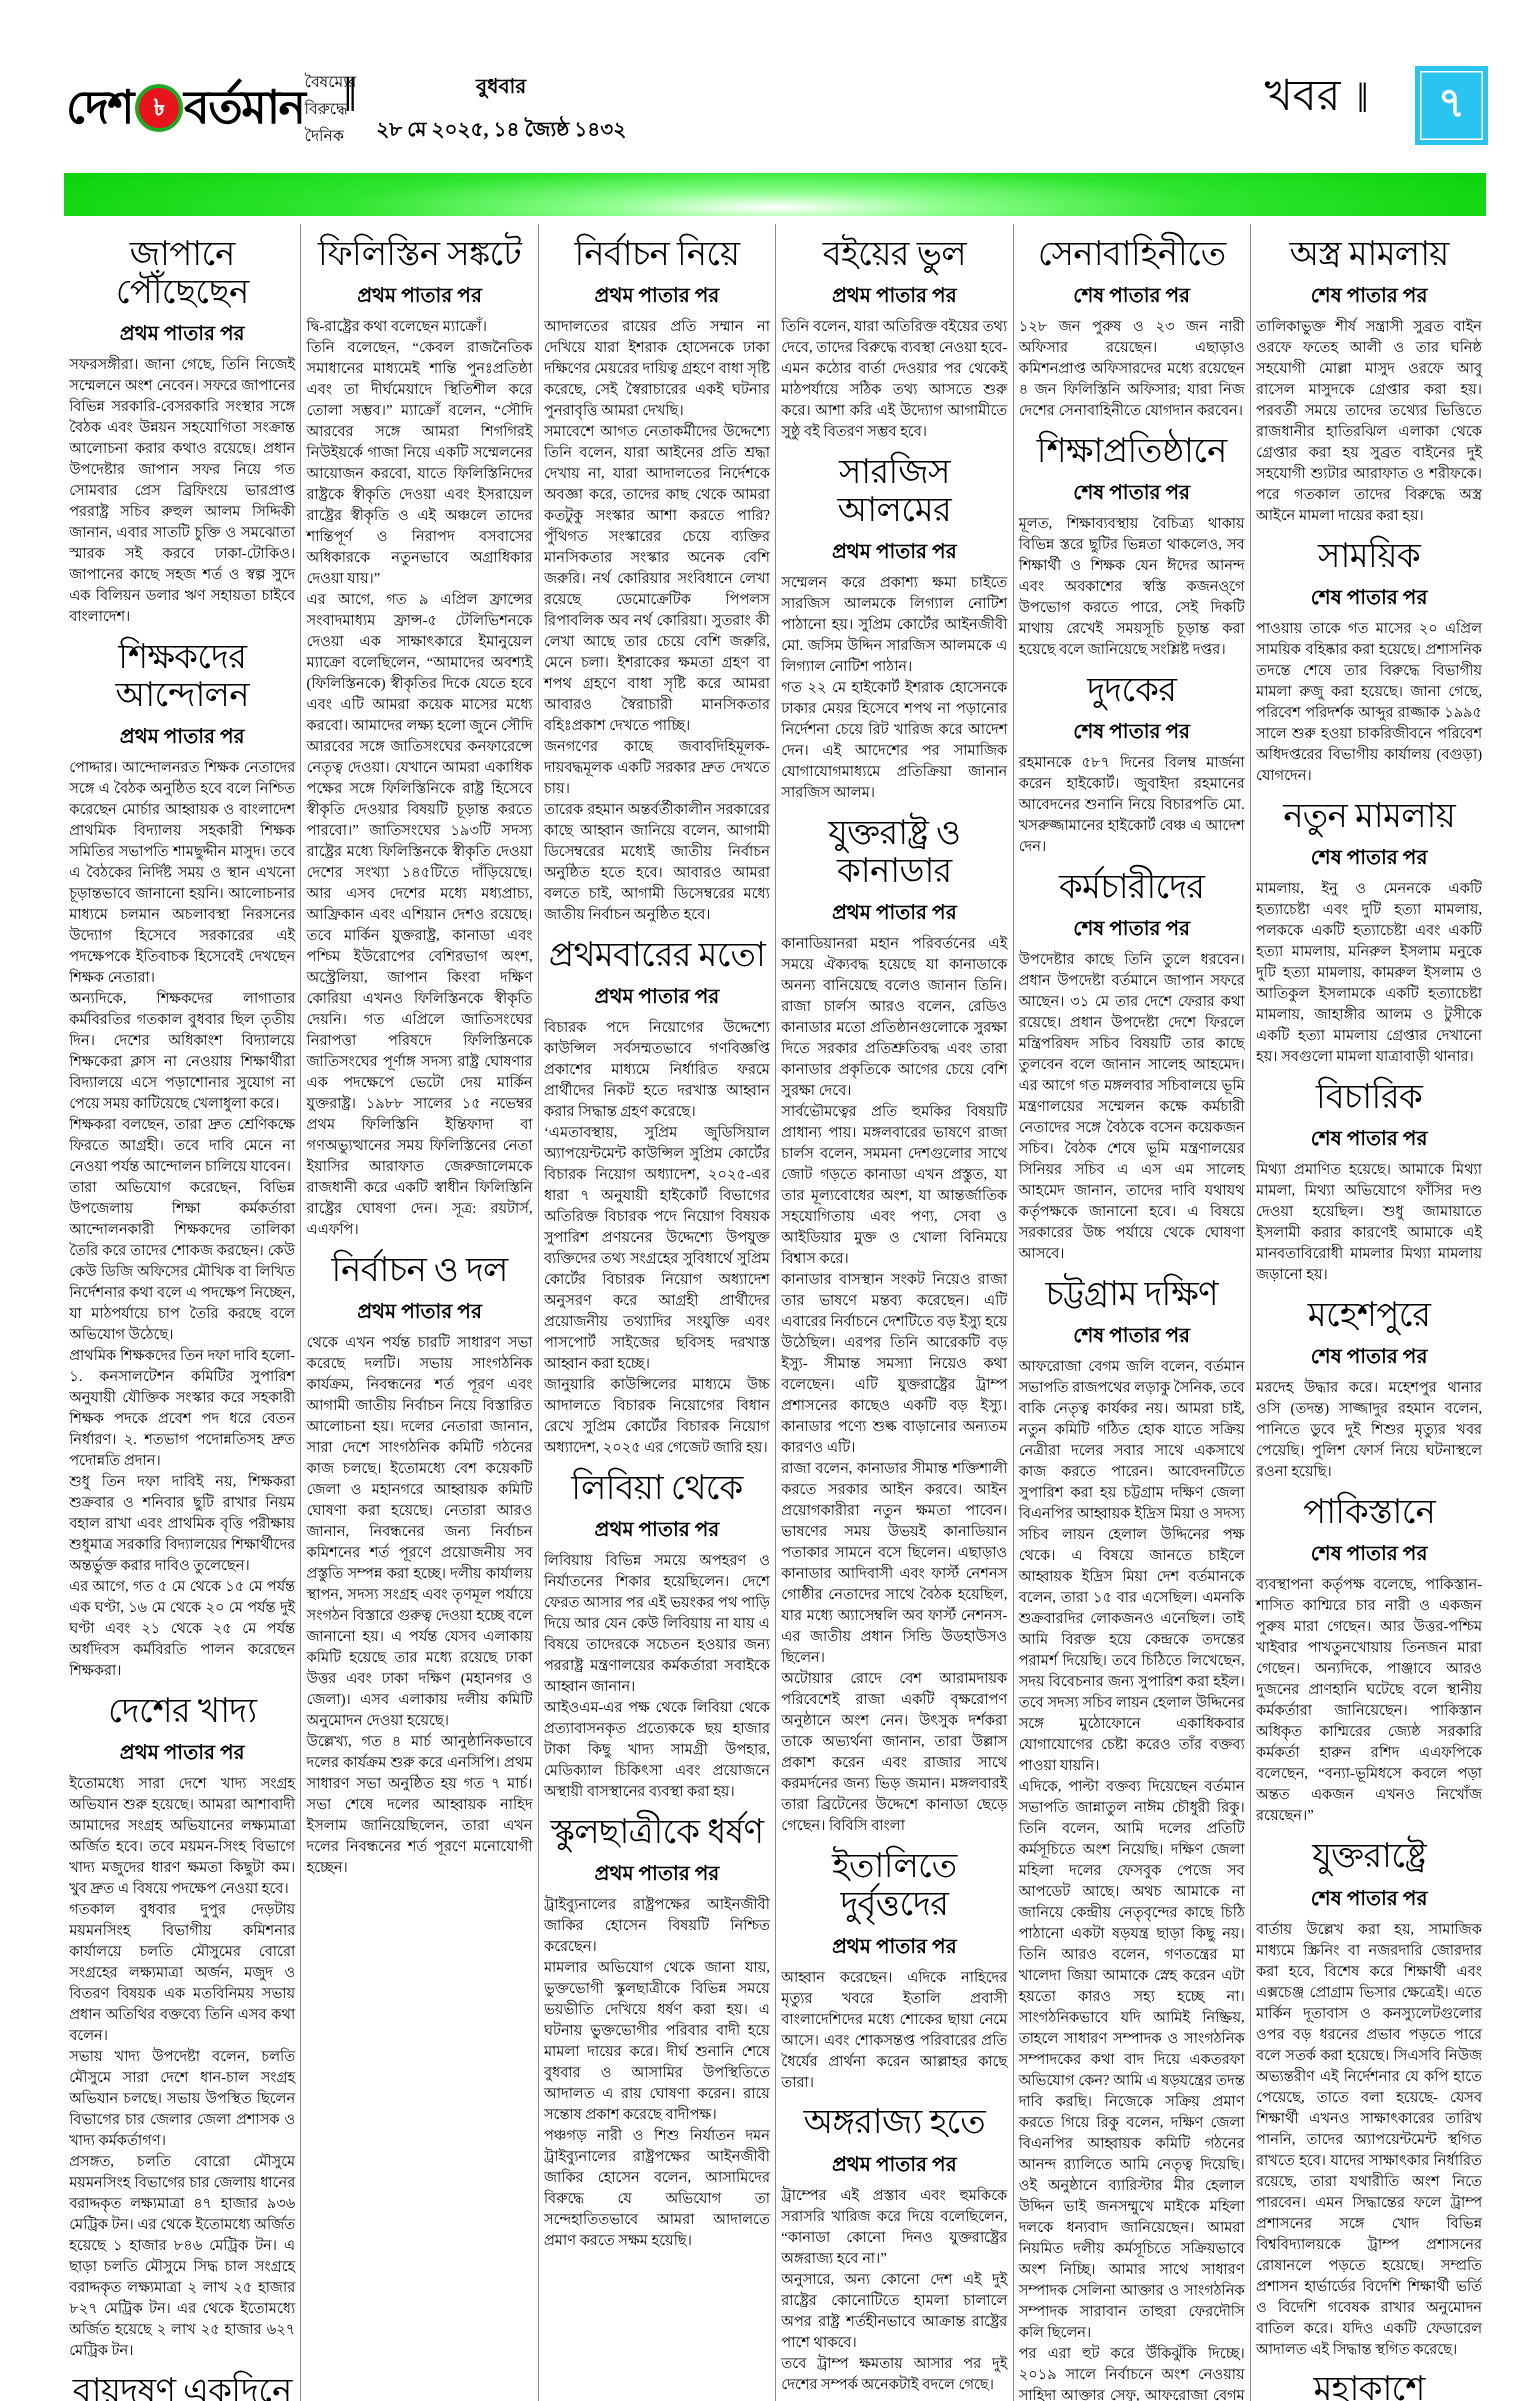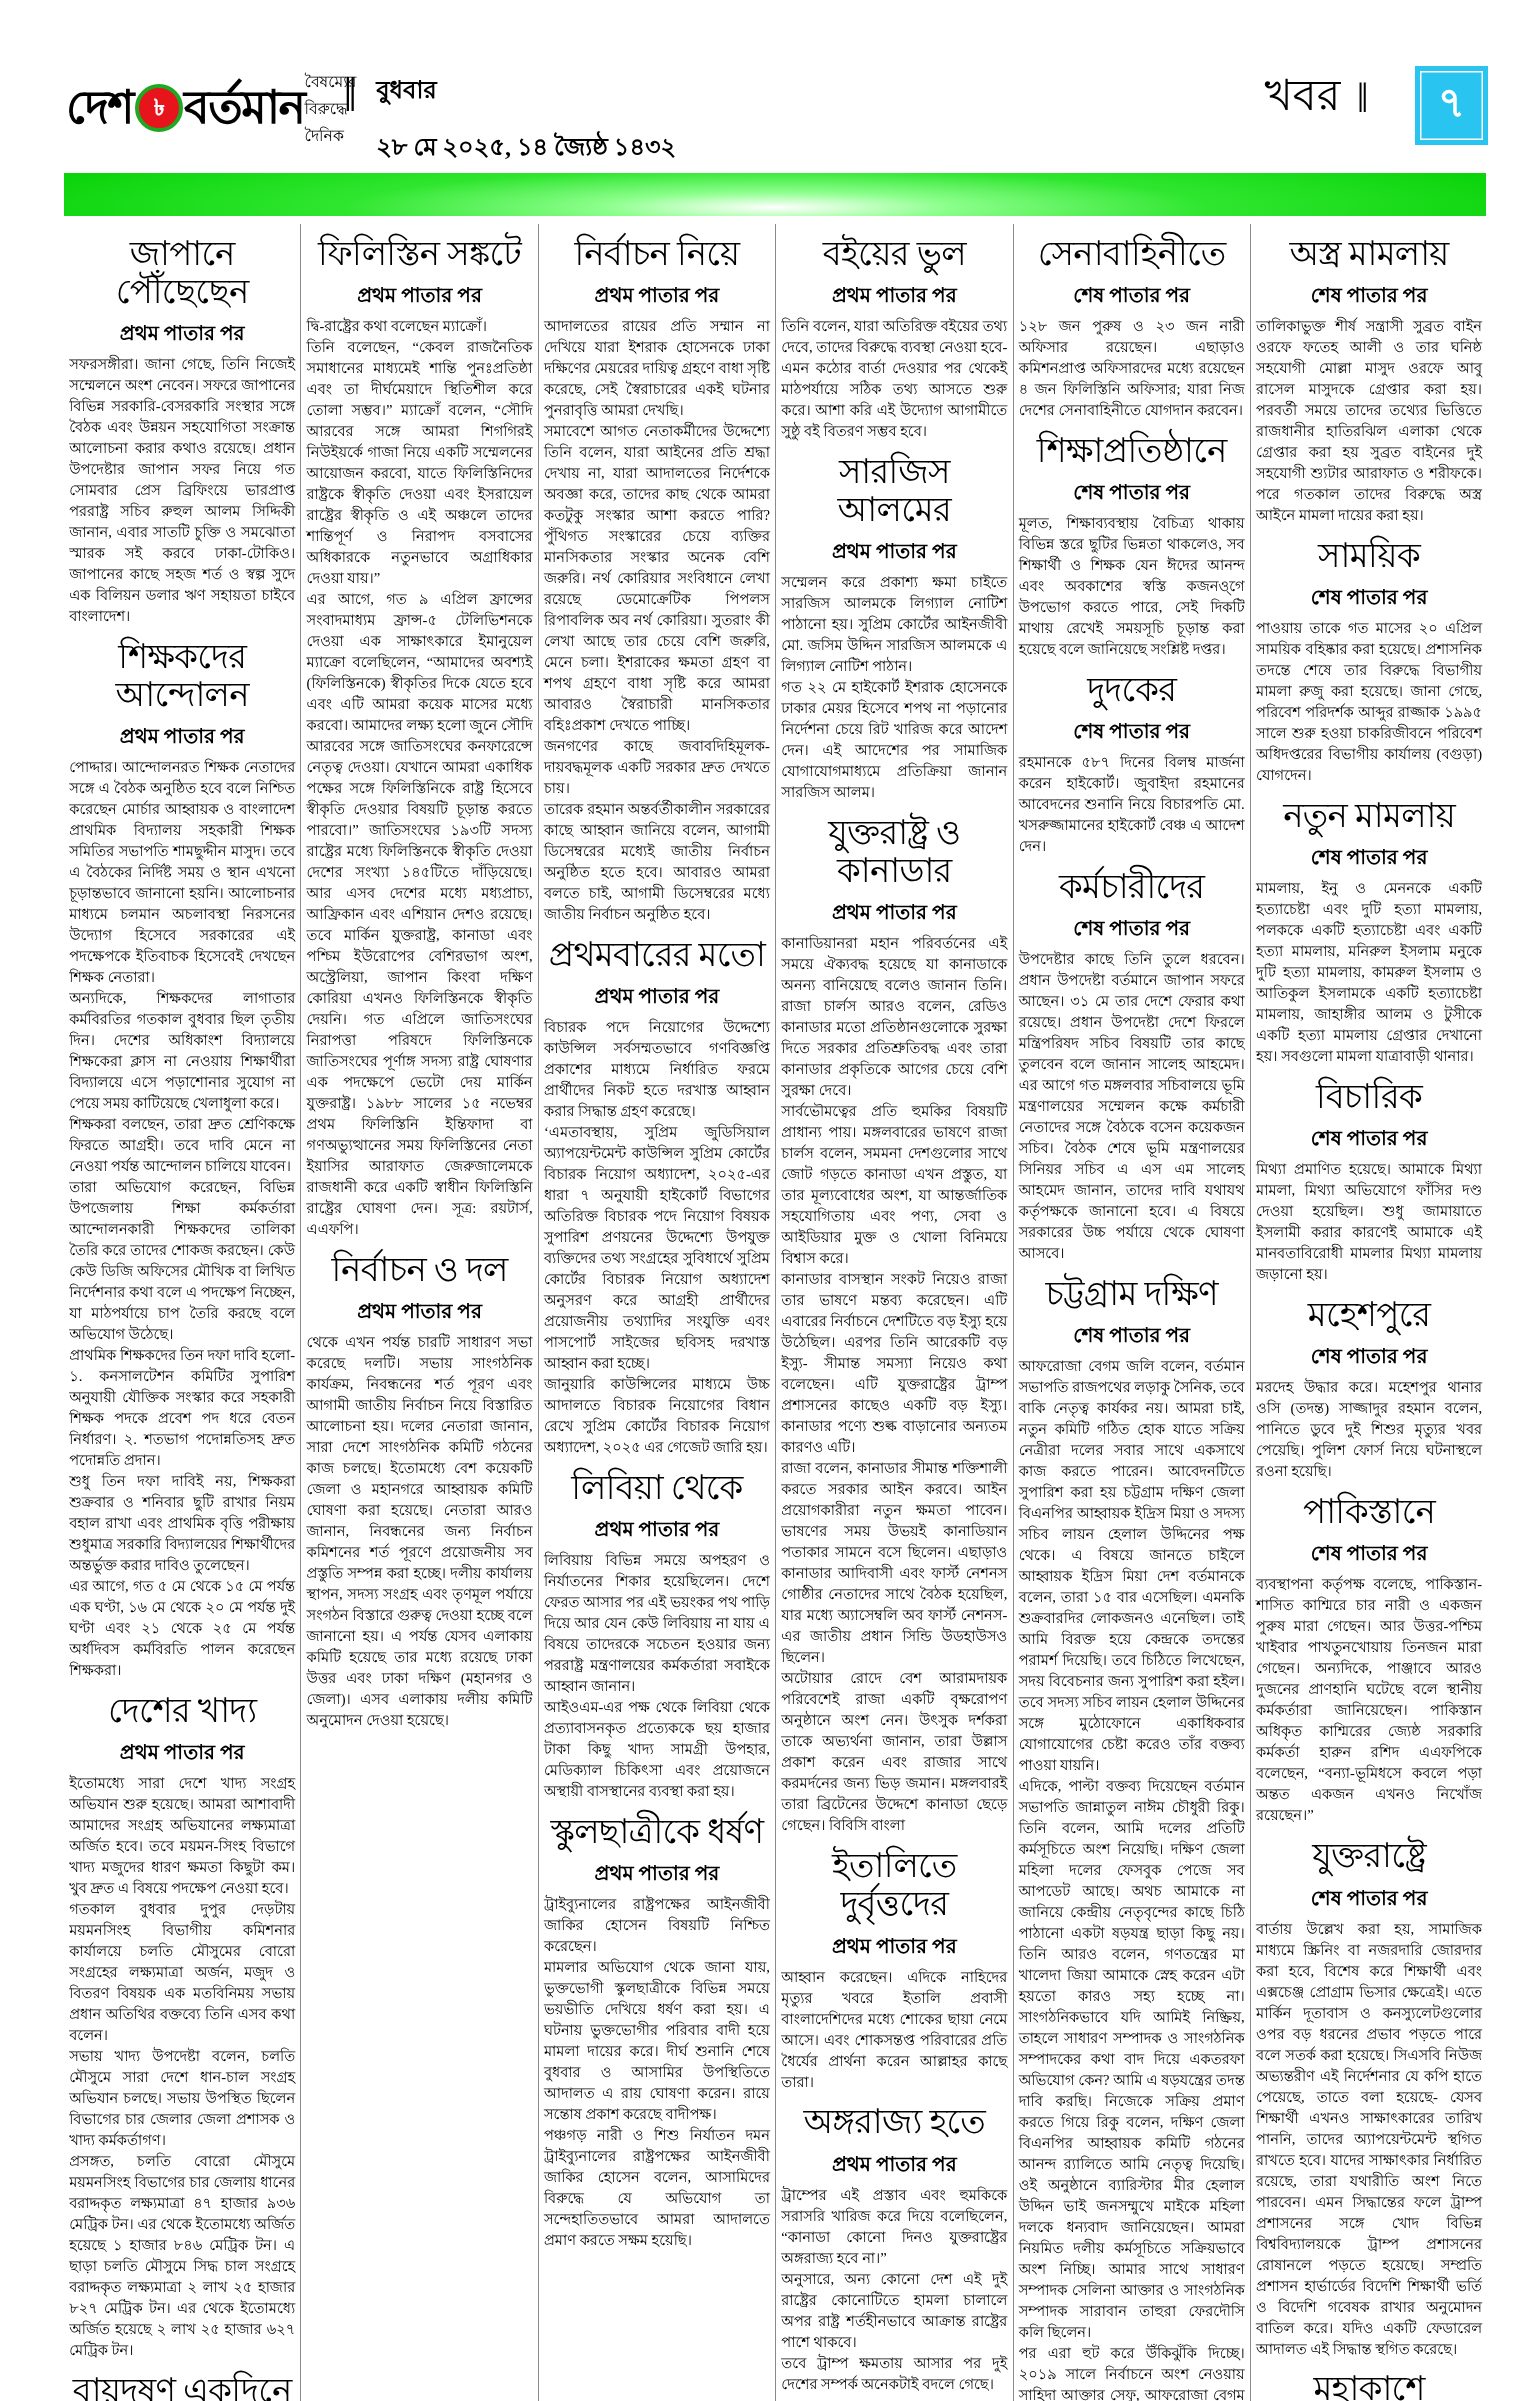--- a/index.html
+++ b/index.html
@@ -8,21 +8,21 @@
   
   .masthead{position:absolute;top:66px;left:66px;right:49px;height:105px;display:flex;align-items:flex-start;}
   .logo-wrap{display:flex;flex-direction:row;width:258px;}
   .logo-line{display:flex;align-items:center;font-weight:900;font-size:46px;letter-spacing:-1.5px;line-height:1;}
   .logo-left,.logo-right{font-family:"Liberation Serif",serif;font-weight:900;}
   .logo-mark{width:40px;height:40px;border-radius:50%;background:#e8141c;border:4.5px solid #1fa824;display:inline-flex;align-items:center;justify-content:center;margin:0 1.5px;flex:0 0 auto;}
   .logo-mark span{color:#fff;font-size:22.4px;font-weight:900;line-height:1;}
   .logo-rule{height:5.2px;margin-top:7.5px;background:linear-gradient(90deg,#000 0%,#555 45%,#eee 95%,#fff 100%);width:172px;}
   .logo-tagline{font-size:15.7px;font-weight:400;margin-top:3px;align-self:flex-end;}
   .mast-divider{font-size:48px;font-weight:400;margin:4.5px 19.4px 0 19.4px;line-height:1;}
-  .date-block{display:flex;flex-direction:column;gap:17px;margin-top:4.5px;font-size:24px;font-weight:700;}
+  .date-block{display:flex;flex-direction:column;gap:10px;margin-top:4.5px;font-size:20px;font-weight:700;text-align:center;}
   .mast-right{margin-left:auto;display:flex;align-items:flex-start;}
   .section-name{font-size:43px;font-weight:400;line-height:1.1;margin-top:6px;}
   .section-divider{font-size:42px;margin:10.5px 16.4px 0 16.4px;line-height:1;}
   .page-box{width:69px;height:75px;background:#29c4f0;border:2.2px solid #29c4f0;box-shadow:inset 0 0 0 3px #29c4f0, inset 0 0 0 4.5px #ffffff;display:flex;align-items:center;justify-content:center;margin-left:30px;}
   .page-box span{color:#fff;font-size:42px;font-weight:700;}
 
   
   .green-bar{position:absolute;top:173px;left:64px;width:1422px;height:43px;
     background:radial-gradient(ellipse 55% 160% at 50% 80%, #ffffff 0%, #8cff8c 22%, #2fe62f 55%, #0bd40b 100%);}
 
@@ -103,20 +103,21 @@
         <h2 class="headline">ফিলিস্তিন সঙ্কটে</h2>
         <div class="kicker">প্রথম পাতার পর</div>
         <p>দ্বি-রাষ্ট্রের কথা বলেছেন ম্যাক্রোঁ।</p>
         <p>তিনি বলেছেন, “কেবল রাজনৈতিক সমাধানের মাধ্যমেই শান্তি পুনঃপ্রতিষ্ঠা এবং তা দীর্ঘমেয়াদে স্থিতিশীল করে তোলা সম্ভব।” ম্যাক্রোঁ বলেন, “সৌদি আরবের সঙ্গে আমরা শিগগিরই নিউইয়র্কে গাজা নিয়ে একটি সম্মেলনের আয়োজন করবো, যাতে ফিলিস্তিনিদের রাষ্ট্রকে স্বীকৃতি দেওয়া এবং ইসরায়েল রাষ্ট্রের স্বীকৃতি ও এই অঞ্চলে তাদের শান্তিপূর্ণ ও নিরাপদ বসবাসের অধিকারকে নতুনভাবে অগ্রাধিকার দেওয়া যায়।”</p>
         <p>এর আগে, গত ৯ এপ্রিল ফ্রান্সের সংবাদমাধ্যম ফ্রান্স-৫ টেলিভিশনকে দেওয়া এক সাক্ষাৎকারে ইমানুয়েল ম্যাক্রো বলেছিলেন, “আমাদের অবশ্যই (ফিলিস্তিনকে) স্বীকৃতির দিকে যেতে হবে এবং এটি আমরা কয়েক মাসের মধ্যে করবো। আমাদের লক্ষ্য হলো জুনে সৌদি আরবের সঙ্গে জাতিসংঘের কনফারেন্সে নেতৃত্ব দেওয়া। যেখানে আমরা একাধিক পক্ষের সঙ্গে ফিলিস্তিনিকে রাষ্ট্র হিসেবে স্বীকৃতি দেওয়ার বিষয়টি চূড়ান্ত করতে পারবো।” জাতিসংঘের ১৯৩টি সদস্য রাষ্ট্রের মধ্যে ফিলিস্তিনকে স্বীকৃতি দেওয়া দেশের সংখ্যা ১৪৫টিতে দাঁড়িয়েছে। আর এসব দেশের মধ্যে মধ্যপ্রাচ্য, আফ্রিকান এবং এশিয়ান দেশও রয়েছে। তবে মার্কিন যুক্তরাষ্ট্র, কানাডা এবং পশ্চিম ইউরোপের বেশিরভাগ অংশ, অস্ট্রেলিয়া, জাপান কিংবা দক্ষিণ কোরিয়া এখনও ফিলিস্তিনকে স্বীকৃতি দেয়নি। গত এপ্রিলে জাতিসংঘের নিরাপত্তা পরিষদে ফিলিস্তিনকে জাতিসংঘের পূর্ণাঙ্গ সদস্য রাষ্ট্র ঘোষণার এক পদক্ষেপে ভেটো দেয় মার্কিন যুক্তরাষ্ট্র। ১৯৮৮ সালের ১৫ নভেম্বর প্রথম ফিলিস্তিনি ইন্তিফাদা বা গণঅভ্যুত্থানের সময় ফিলিস্তিনের নেতা ইয়াসির আরাফাত জেরুজালেমকে রাজধানী করে একটি স্বাধীন ফিলিস্তিনি রাষ্ট্রের ঘোষণা দেন। সূত্র: রয়টার্স, এএফপি।</p>
       </article>
       <article class="article">
         <h2 class="headline">নির্বাচন ও দল</h2>
         <div class="kicker">প্রথম পাতার পর</div>
         <p>থেকে এখন পর্যন্ত চারটি সাধারণ সভা করেছে দলটি। সভায় সাংগঠনিক কার্যক্রম, নিবন্ধনের শর্ত পূরণ এবং আগামী জাতীয় নির্বাচন নিয়ে বিস্তারিত আলোচনা হয়। দলের নেতারা জানান, সারা দেশে সাংগঠনিক কমিটি গঠনের কাজ চলছে। ইতোমধ্যে বেশ কয়েকটি জেলা ও মহানগরে আহ্বায়ক কমিটি ঘোষণা করা হয়েছে। নেতারা আরও জানান, নিবন্ধনের জন্য নির্বাচন কমিশনের শর্ত পূরণে প্রয়োজনীয় সব প্রস্তুতি সম্পন্ন করা হচ্ছে। দলীয় কার্যালয় স্থাপন, সদস্য সংগ্রহ এবং তৃণমূল পর্যায়ে সংগঠন বিস্তারে গুরুত্ব দেওয়া হচ্ছে বলে জানানো হয়। এ পর্যন্ত যেসব এলাকায় কমিটি হয়েছে তার মধ্যে রয়েছে ঢাকা উত্তর এবং ঢাকা দক্ষিণ (মহানগর ও জেলা)। এসব এলাকায় দলীয় কমিটি অনুমোদন দেওয়া হয়েছে।</p>
+        <p>উল্লেখ্য, গত ৪ মার্চ আনুষ্ঠানিকভাবে দলের কার্যক্রম শুরু করে এনসিপি। প্রথম সাধারণ সভা অনুষ্ঠিত হয় গত ৭ মার্চ। সভা শেষে দলের আহ্বায়ক নাহিদ ইসলাম জানিয়েছিলেন, তারা এখন দলের নিবন্ধনের শর্ত পূরণে মনোযোগী হচ্ছেন।</p>
       </article>
     </div>
     <div class="col">
       <article class="article">
         <h2 class="headline">নির্বাচন নিয়ে</h2>
         <div class="kicker">প্রথম পাতার পর</div>
         <p>আদালতের রায়ের প্রতি সম্মান না দেখিয়ে যারা ইশরাক হোসেনকে ঢাকা দক্ষিণের মেয়রের দায়িত্ব গ্রহণে বাধা সৃষ্টি করেছে, সেই স্বৈরাচারের একই ঘটনার পুনরাবৃত্তি আমরা দেখছি।</p>
         <p>সমাবেশে আগত নেতাকর্মীদের উদ্দেশ্যে তিনি বলেন, যারা আইনের প্রতি শ্রদ্ধা দেখায় না, যারা আদালতের নির্দেশকে অবজ্ঞা করে, তাদের কাছ থেকে আমরা কতটুকু সংস্কার আশা করতে পারি? পুঁথিগত সংস্কারের চেয়ে ব্যক্তির মানসিকতার সংস্কার অনেক বেশি জরুরি। নর্থ কোরিয়ার সংবিধানে লেখা রয়েছে ডেমোক্রেটিক পিপলস রিপাবলিক অব নর্থ কোরিয়া। সুতরাং কী লেখা আছে তার চেয়ে বেশি জরুরি, মেনে চলা। ইশরাকের ক্ষমতা গ্রহণ বা শপথ গ্রহণে বাধা সৃষ্টি করে আমরা আবারও স্বৈরাচারী মানসিকতার বহিঃপ্রকাশ দেখতে পাচ্ছি।</p>
         <p>জনগণের কাছে জবাবদিহিমূলক-দায়বদ্ধমূলক একটি সরকার দ্রুত দেখতে চায়।</p>
         <p>তারেক রহমান অন্তর্বর্তীকালীন সরকারের কাছে আহ্বান জানিয়ে বলেন, আগামী ডিসেম্বরের মধ্যেই জাতীয় নির্বাচন অনুষ্ঠিত হতে হবে। আবারও আমরা বলতে চাই, আগামী ডিসেম্বরের মধ্যে জাতীয় নির্বাচন অনুষ্ঠিত হবে।</p>

